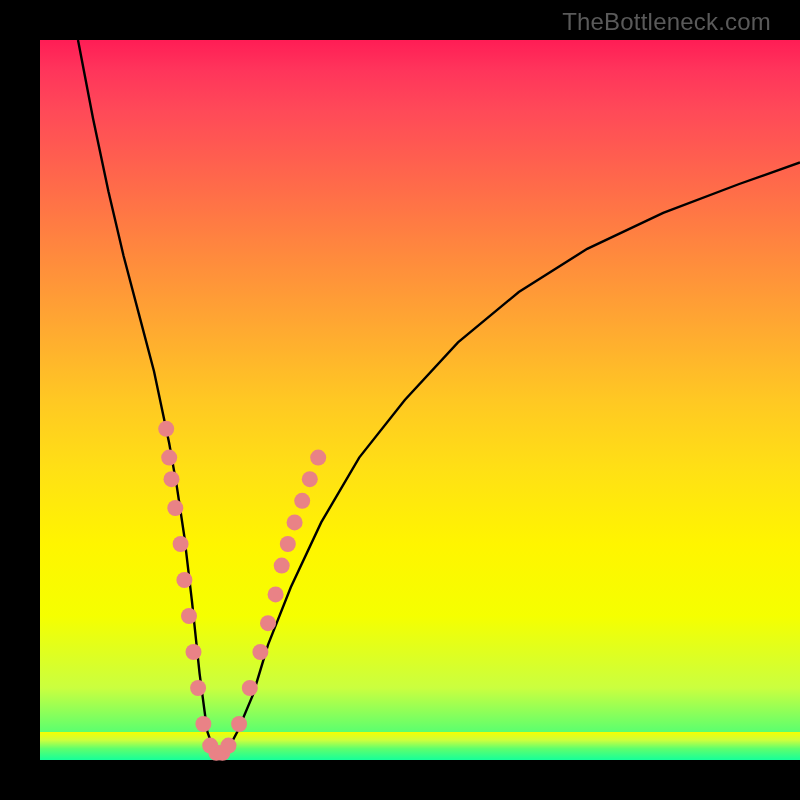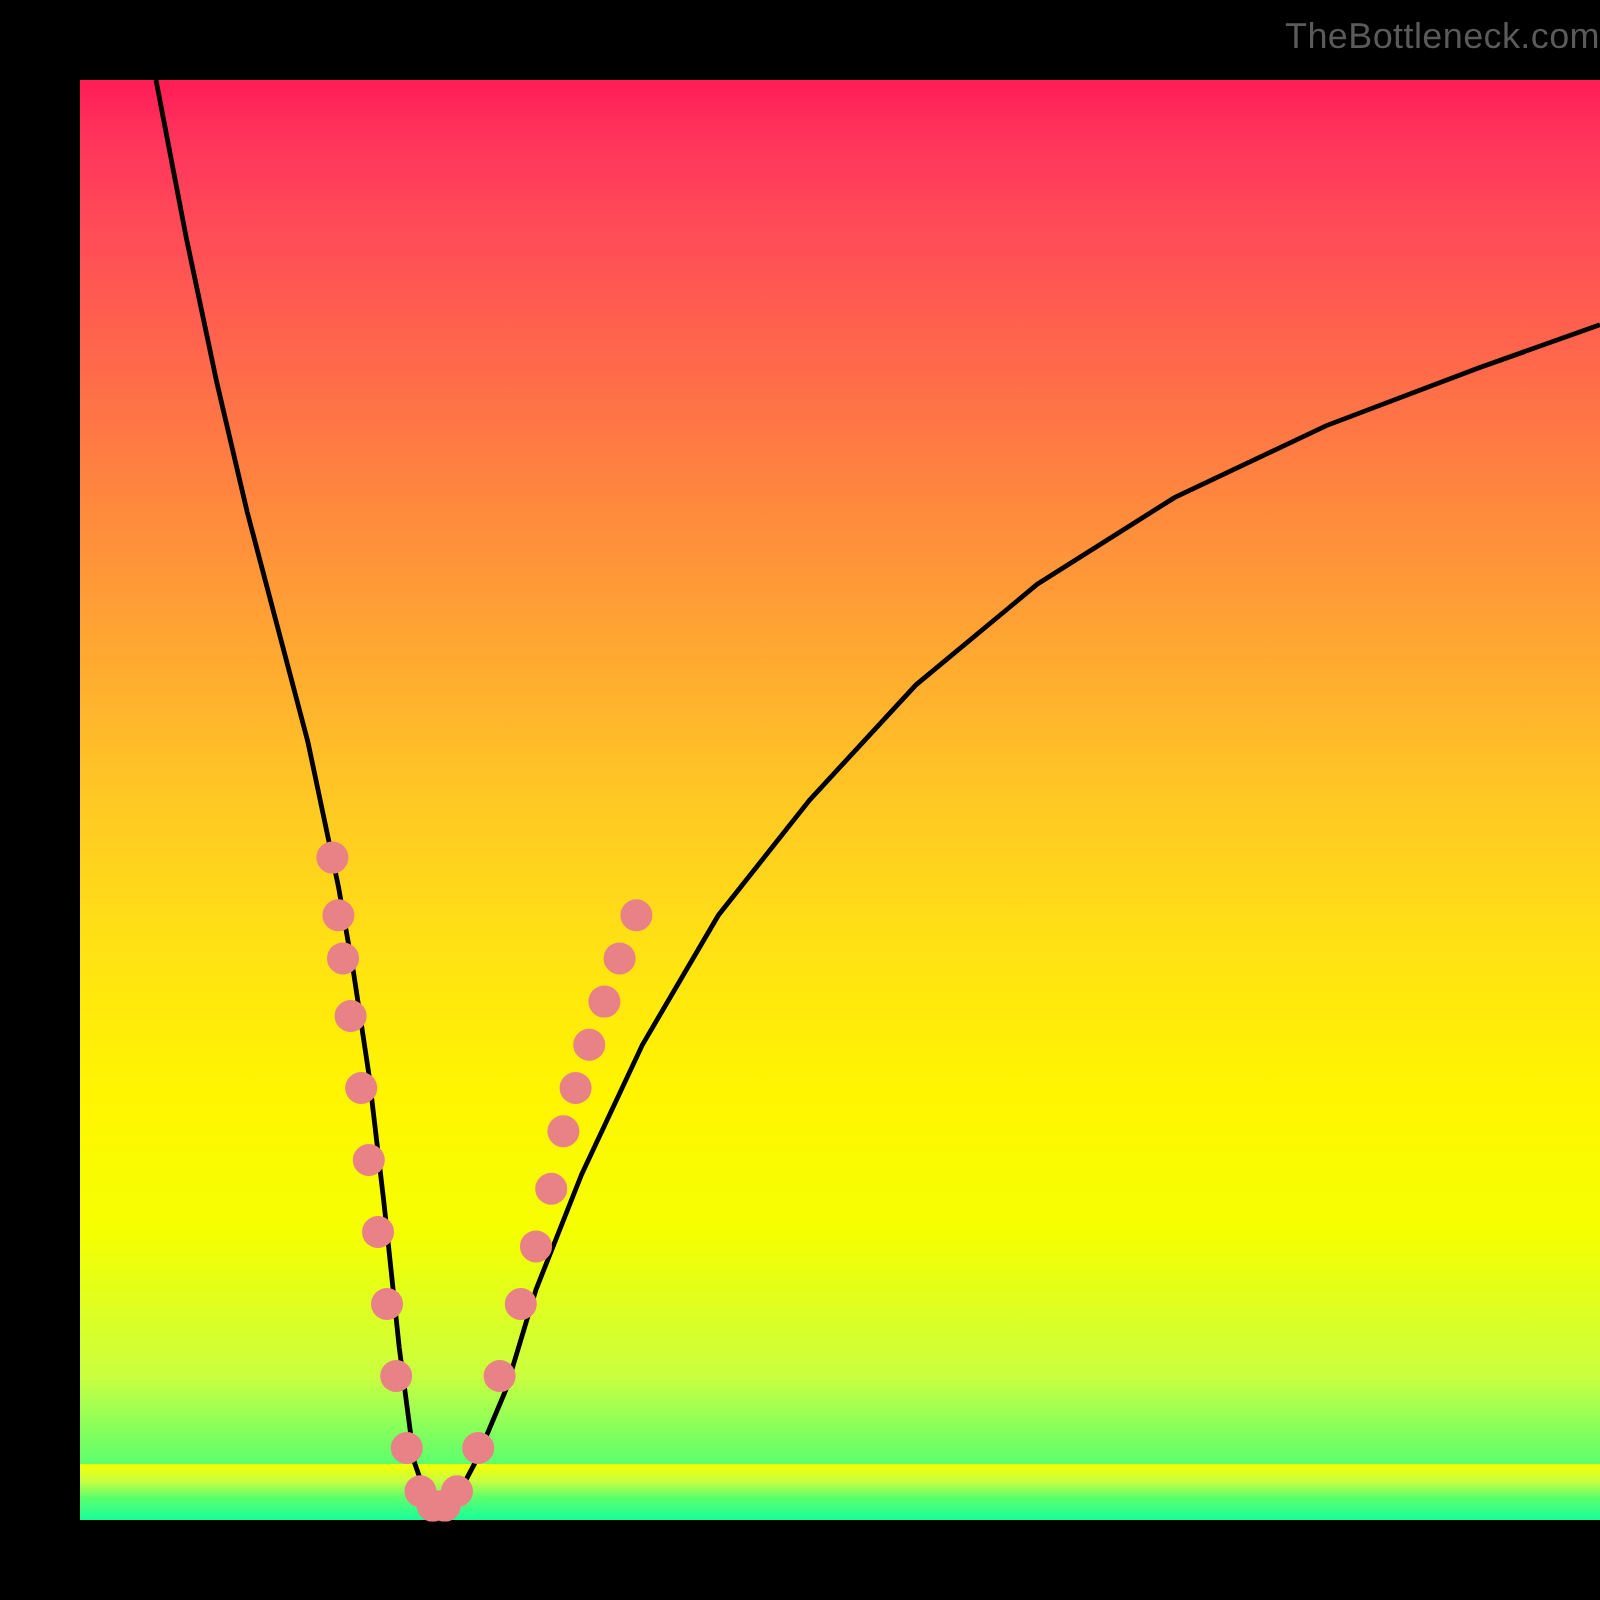--- a/index.html
+++ b/index.html
@@ -61,23 +61,23 @@
     width: 760px;
     height: 720px;
     overflow: visible;
   }
   .dot {
     fill: #e98286;
   }
   .watermark {
     position: absolute;
     top: 8px;
-    right: 0;
+    right: 29px;
     color: #5a5a5a;
-    font-size: 18px;
+    font-size: 24px;
     font-weight: 500;
     letter-spacing: 0.2px;
     user-select: none;
   }
 </style>
 </head>
 <body>
 
 <div class="frame">
   <div class="plot-area">

